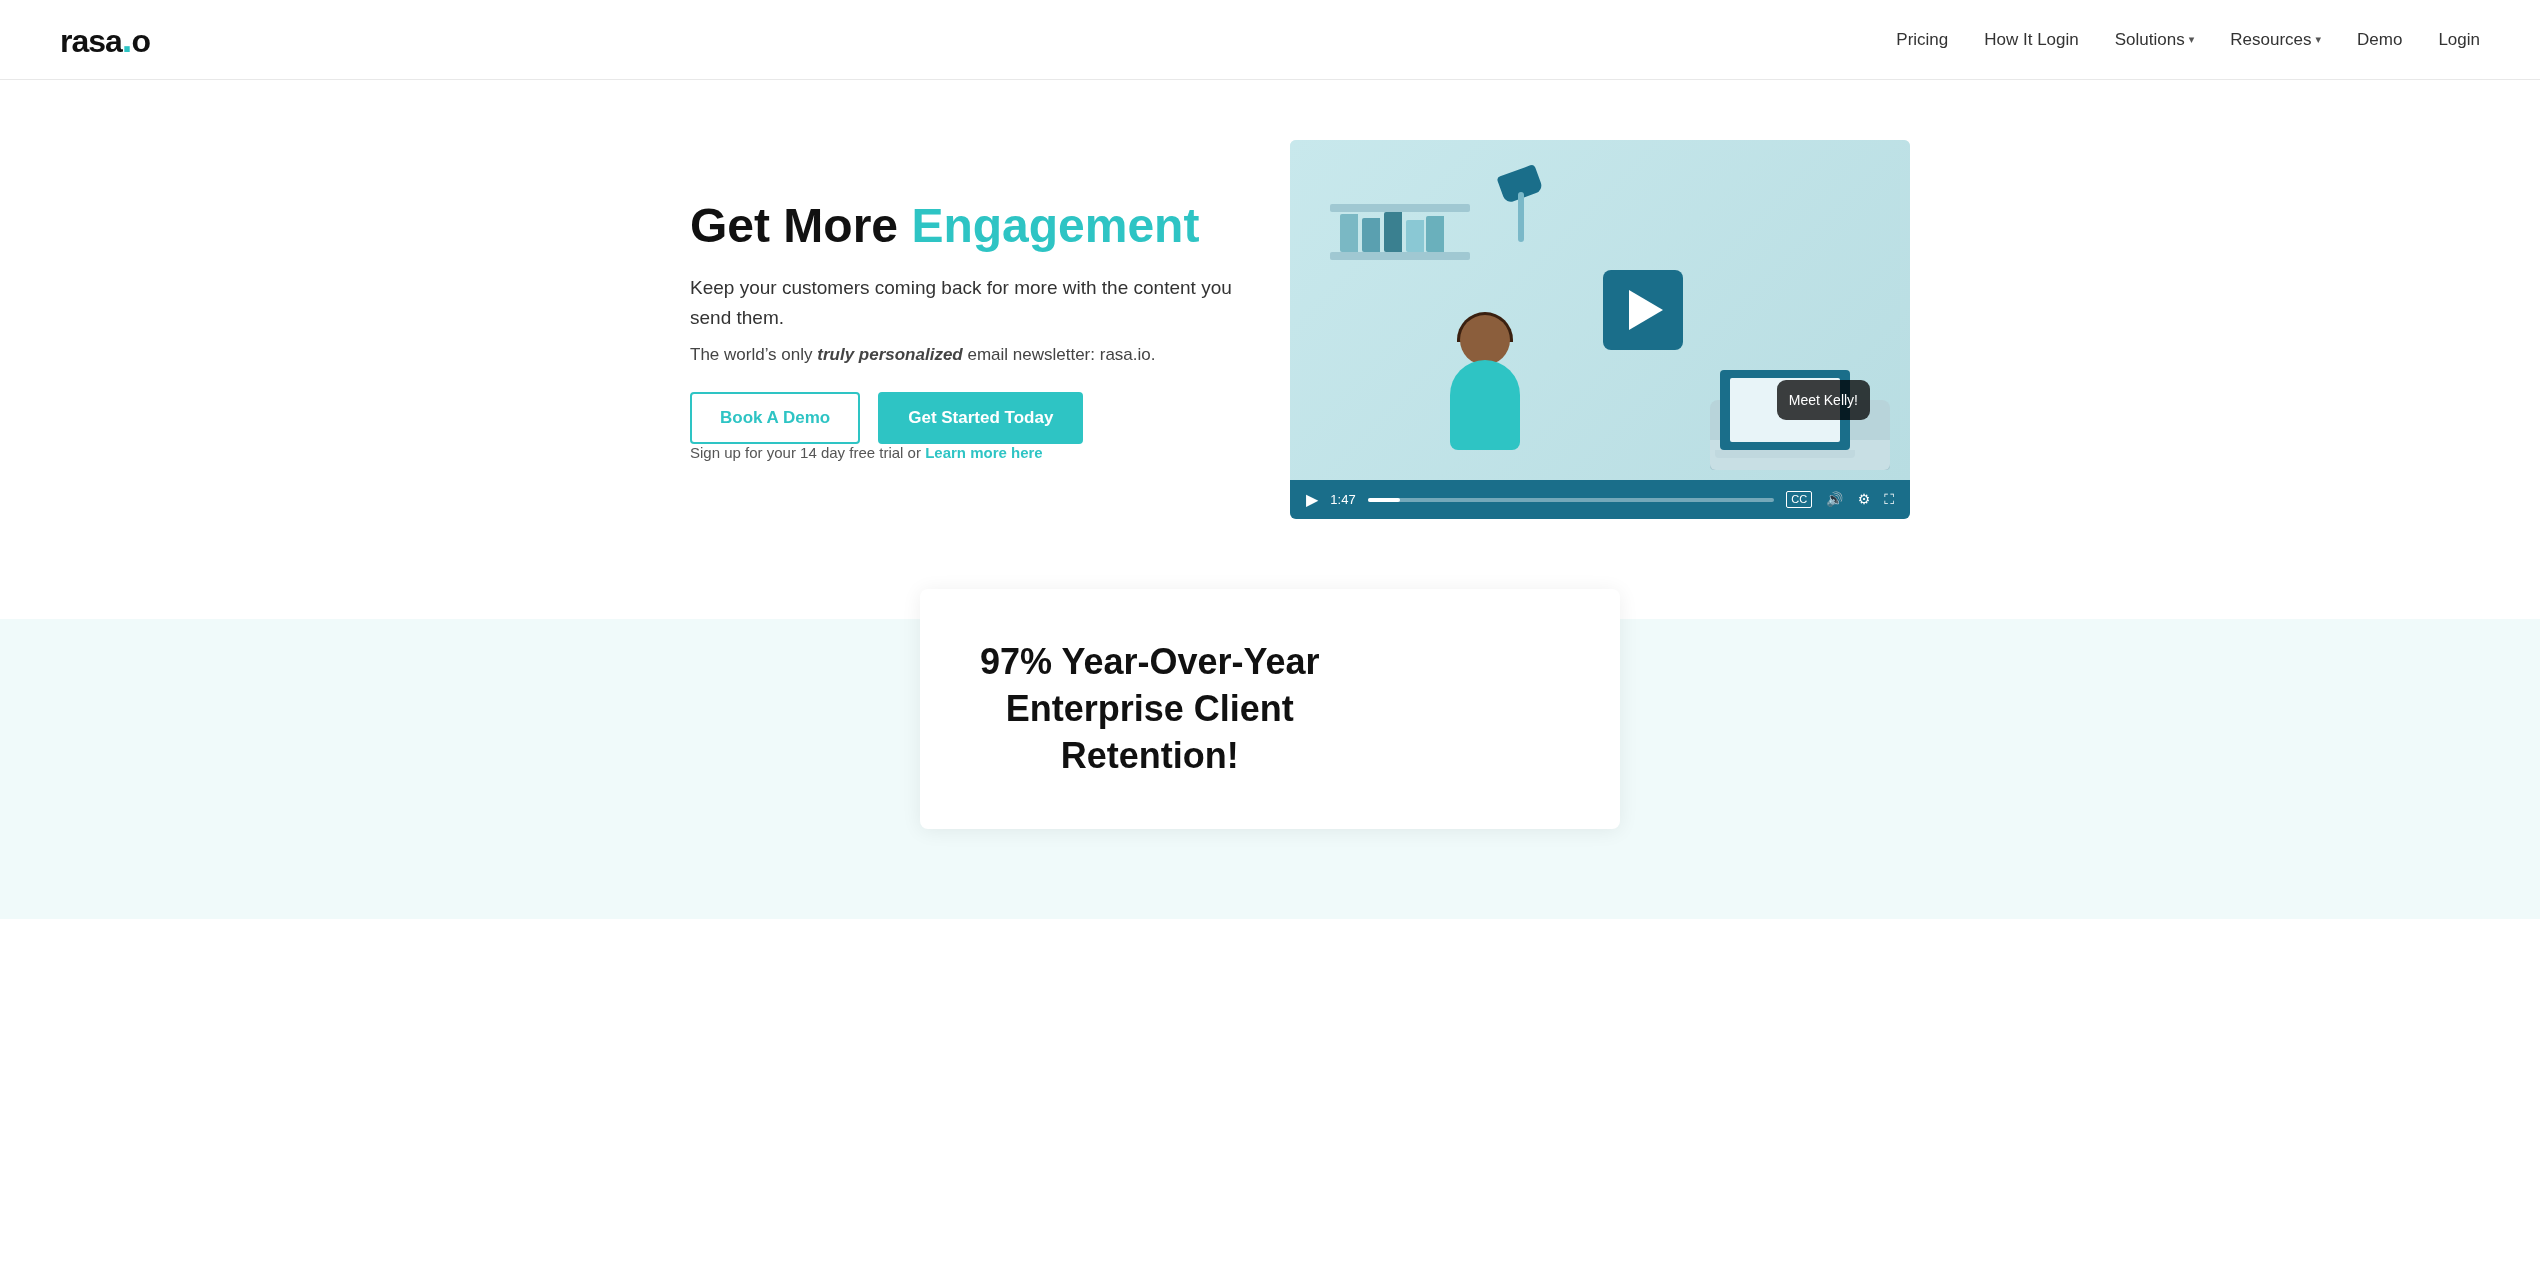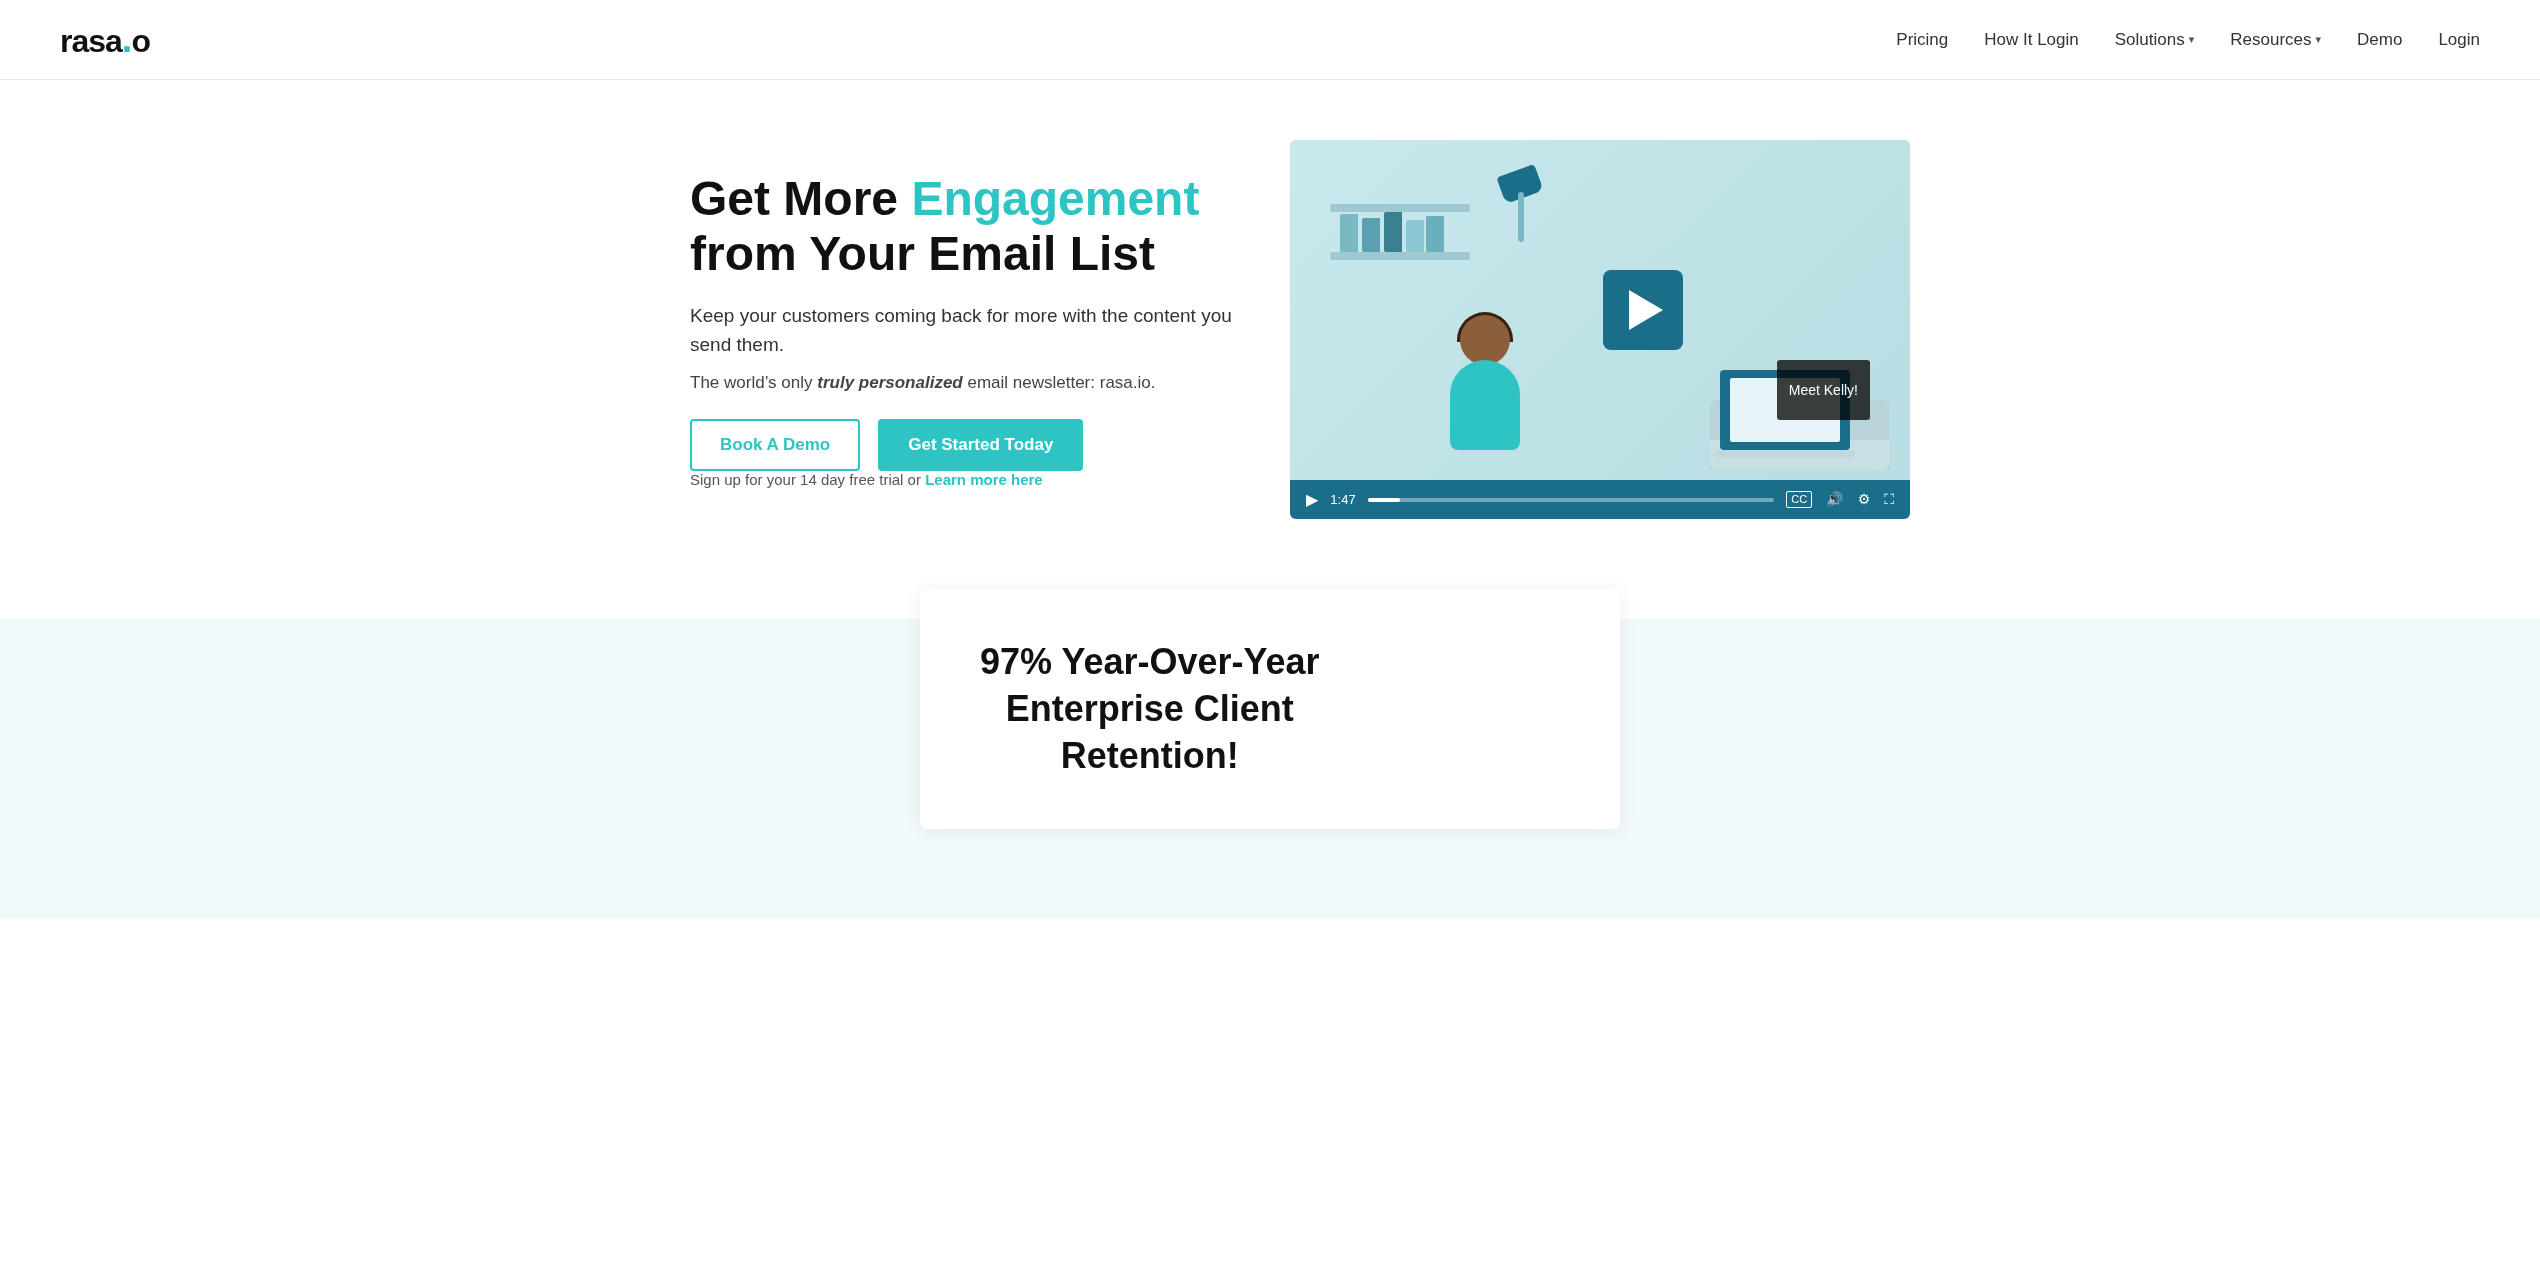--- a/index.html
+++ b/index.html
@@ -265,23 +265,23 @@
       border-left: 34px solid #fff;
       margin-left: 6px;
     }
     
     .meet-kelly {
       position: absolute;
       bottom: 60px;
       right: 40px;
       background: rgba(0,0,0,0.75);
       color: #fff;
-      padding: 22px 12px;
+      padding: 12px 12px;
       font-size: 14px;
-      border-radius: 3px;
+      border-radius: 9px;
       white-space: nowrap;
       margin-left: 12px;
     }
     
     .shelf {
       position: absolute;
       top: 20px;
       left: 40px;
       width: 140px;
       height: 100px;
@@ -460,21 +460,20 @@
       <a href="#">Login</a>
     </li>
   </ul>
 </nav>
 
 <section class="hero">
 
   <div class="hero-left">
     <h1 class="hero-title">
       <span>Get More </span><span class="highlight">Engagement</span><br>
-      <span>from Your Email List</span>
     </h1>
     <p class="hero-subtitle">Keep your customers coming back for more with the content you send them.</p>
     <p class="hero-description">
       <span>The world’s only </span><em>truly personalized</em><span> email newsletter: rasa.io.</span>
     </p>
     <div class="hero-buttons">
       <a href="#" class="btn-outline">Book A Demo</a>
       <a href="#" class="btn-filled">Get Started Today</a>
     </div>
     <p class="hero-note">

